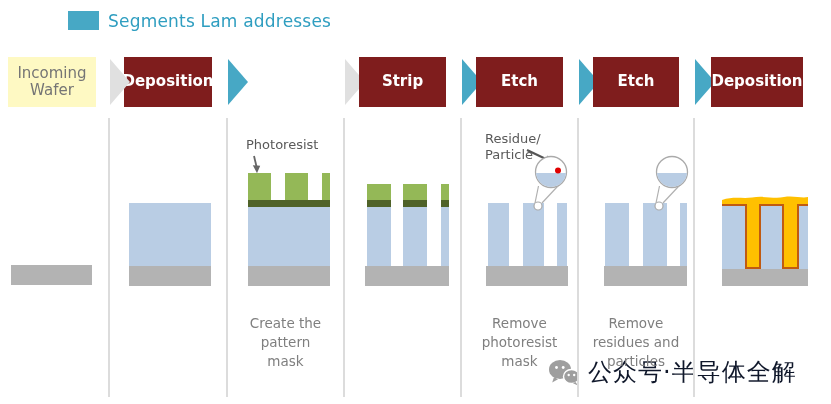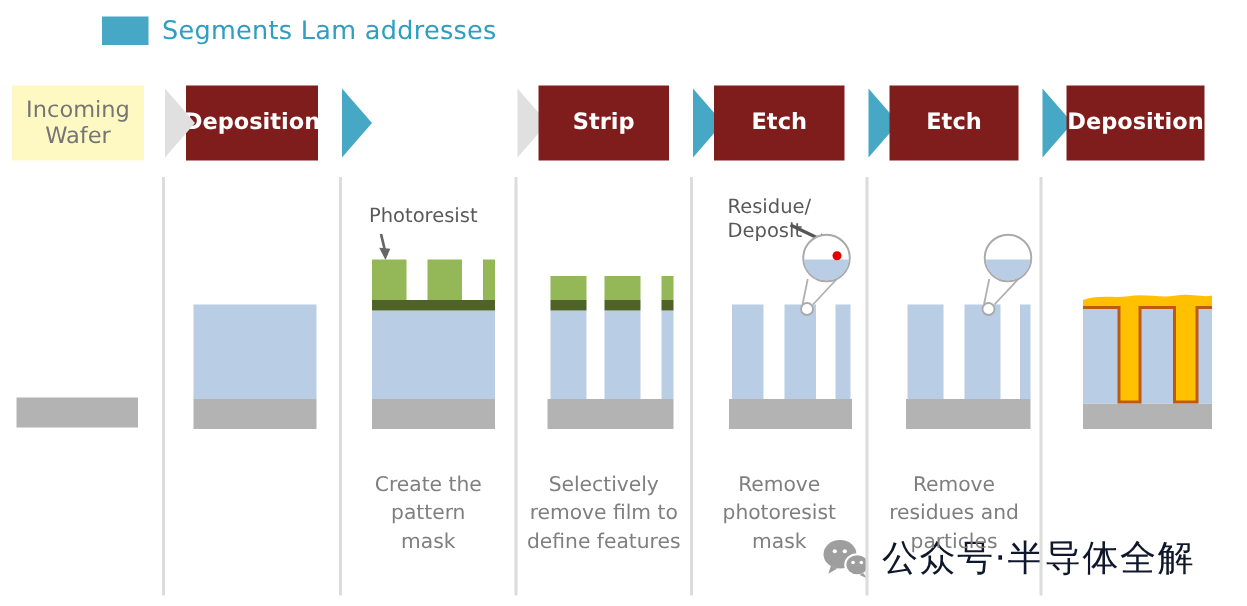--- a/index.html
+++ b/index.html
@@ -147,29 +147,26 @@
         <div class="abs pr" style="left:22px;bottom:86px;width:24px;height:16px;"></div>
 
         <div class="abs film" style="left:58px;bottom:20px;width:24px;height:59px;"></div>
         <div class="abs dg" style="left:58px;bottom:79px;width:24px;height:7px;"></div>
         <div class="abs pr" style="left:58px;bottom:86px;width:24px;height:16px;"></div>
 
         <div class="abs film" style="left:96px;bottom:20px;width:8px;height:59px;"></div>
         <div class="abs dg" style="left:96px;bottom:79px;width:8px;height:7px;"></div>
         <div class="abs pr" style="left:96px;bottom:86px;width:8px;height:16px;"></div>
       </div>
-      <div class="caption">Selectively
-remove film to
-define features</div>
     </div>
 
     <div class="col divided">
       <div class="diagram">
         <div class="ann" style="left:23px;top:13px;">Residue/
-Deposit</div>
+Particle</div>
         <svg class="abs" style="left:64px;top:29px;" width="34" height="24" viewBox="0 0 34 24">
           <line x1="1" y1="3" x2="24" y2="14" stroke="#555" stroke-width="2.2"></line>
           <polygon points="21.5,8.5 31.5,17.5 19.5,19.5" fill="#555"></polygon>
         </svg>
         <div class="abs sub" style="left:24px;bottom:0;width:82px;height:20px;"></div>
         <div class="abs film" style="left:26px;bottom:20px;width:21px;height:63px;"></div>
         <div class="abs film" style="left:61px;bottom:20px;width:21px;height:63px;"></div>
         <div class="abs film" style="left:95px;bottom:20px;width:10px;height:63px;"></div>
         <svg class="abs" style="left:56px;top:34px;" width="52" height="62" viewBox="0 0 52 62">
           <line x1="17" y1="51" x2="20.5" y2="34" stroke="#b0b0b0" stroke-width="1.2"></line>

